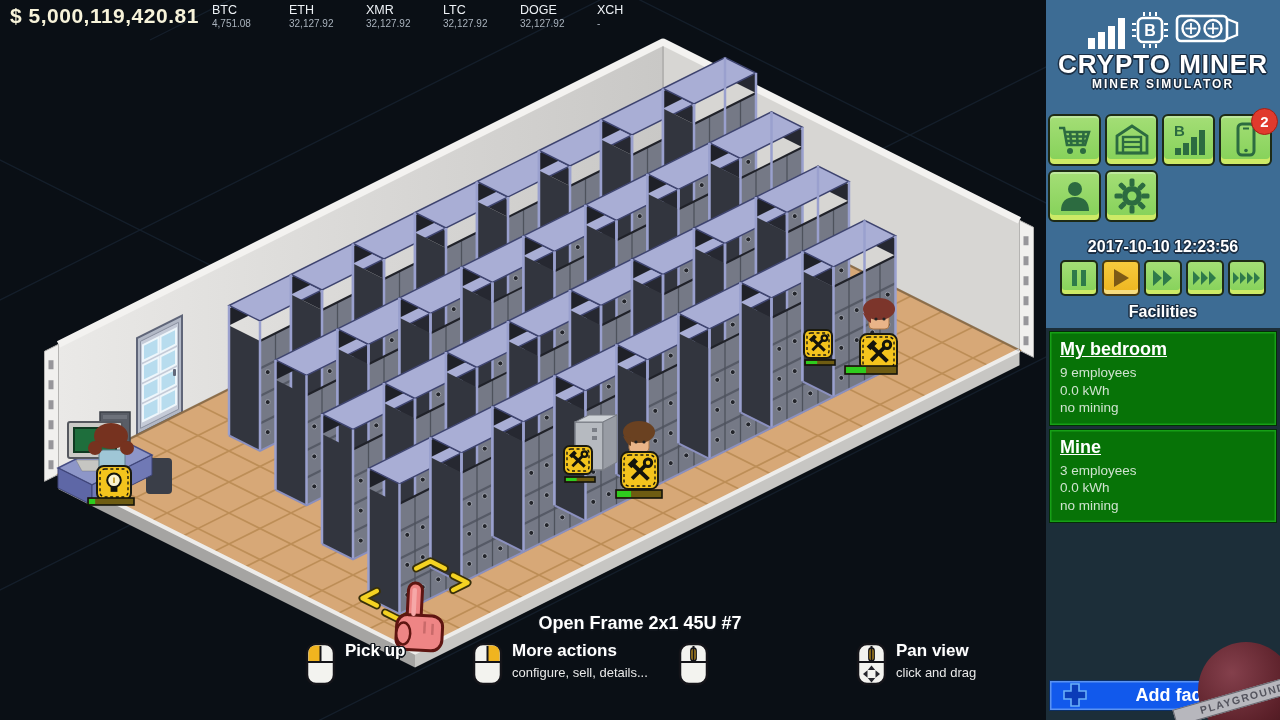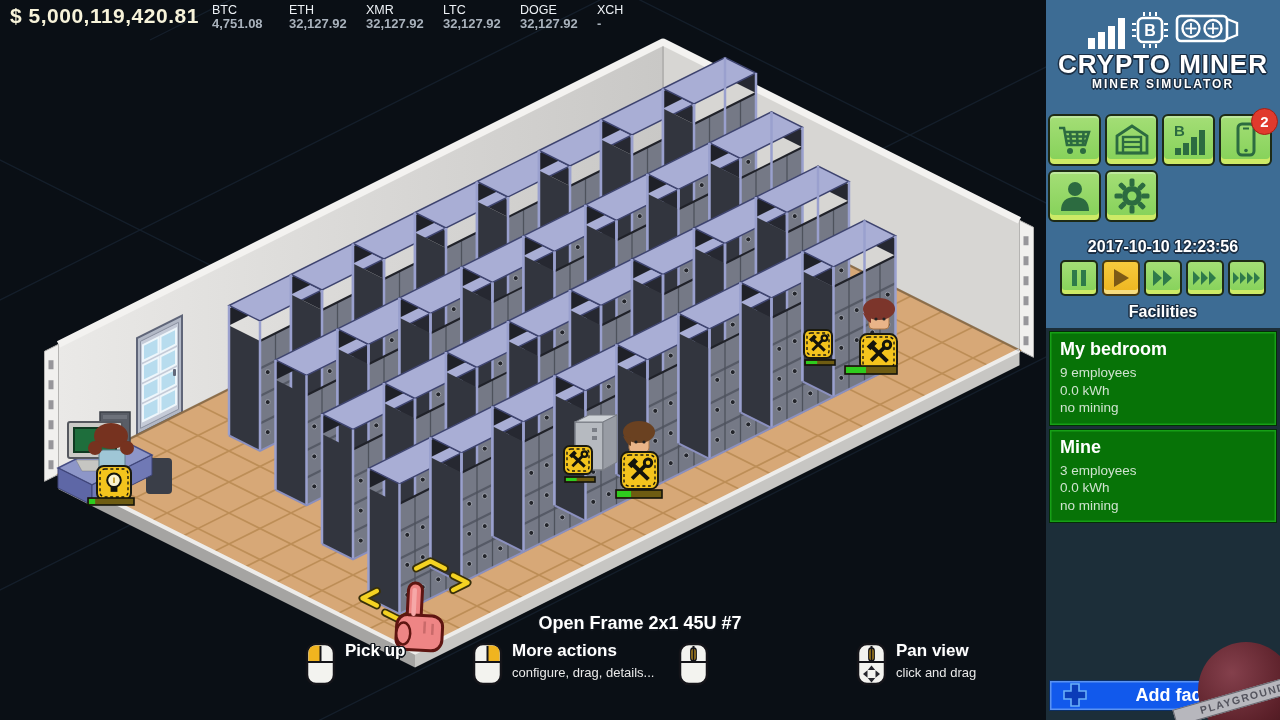--- a/index.html
+++ b/index.html
@@ -3,21 +3,21 @@
 <meta charset="utf-8">
 <style>
   html,body{margin:0;padding:0;background:#000;}
   #app{position:relative;width:1280px;height:720px;overflow:hidden;font-family:"Liberation Sans",sans-serif;background:#0a0f15;}
   
   #topbar{position:absolute;left:0;top:0;width:1046px;height:36px;z-index:3;}
   #balance{position:absolute;left:10px;top:4px;font-size:21px;font-weight:bold;color:#f7f3da;letter-spacing:.5px;}
   #tickers{position:absolute;left:212px;top:3px;display:flex;}
   .ticker{width:77px;}
   .tsym{font-size:12.5px;color:#eef2f6;line-height:14px;}
-  .tval{font-size:13px;color:#a9b2bc;line-height:14px;font-weight:bold;}
+  .tval{font-size:10px;color:#a9b2bc;line-height:14px;}
   
   #scene-wrap{position:absolute;left:0;top:0;width:1046px;height:720px;}
   #scene{position:absolute;left:0;top:0;}
   .outl{text-shadow:1.5px 0 #10151c,-1.5px 0 #10151c,0 1.5px #10151c,0 -1.5px #10151c,1px 1px #10151c,-1px -1px #10151c,1px -1px #10151c,-1px 1px #10151c;}
   #tooltip{position:absolute;left:640px;top:613px;transform:translateX(-50%);font-size:18px;font-weight:bold;color:#fff;white-space:nowrap;z-index:4;}
   #legend{position:absolute;left:0;top:641px;width:1046px;height:60px;z-index:4;}
   .legend-item{position:absolute;top:0;display:flex;}
   .legend-item:nth-child(1){left:305px}
   .legend-item:nth-child(2){left:472px}
   .legend-item:nth-child(3){left:678px}
@@ -35,21 +35,21 @@
   #menu{position:absolute;left:2px;top:114px;width:230px;display:flex;flex-wrap:wrap;gap:4px;}
   .menu-btn{position:relative;width:53px;height:52px;border:2px solid #1e2a16;border-radius:6px;background:linear-gradient(#a4de76,#84d158);box-shadow:inset 0 -5px 0 #cdea66,inset 0 2px 0 rgba(255,255,255,.3);display:flex;align-items:center;justify-content:center;padding:0;cursor:pointer;}
   .badge{position:absolute;top:-8px;right:-8px;width:25px;height:25px;border-radius:50%;background:#e03a2d;border:1.5px solid #a32015;color:#fff;font-size:15px;font-weight:bold;display:flex;align-items:center;justify-content:center;z-index:2;}
   #datetime{position:absolute;left:0;top:238px;width:234px;text-align:center;font-size:16px;font-weight:bold;color:#fff;}
   #speeds{position:absolute;left:0;top:260px;width:234px;display:flex;justify-content:center;gap:4px;}
   .speed-btn{width:38px;height:36px;border:2px solid #1e2a16;border-radius:5px;background:linear-gradient(#a4de76,#84d158);box-shadow:inset 0 -4px 0 #cdea66;display:flex;align-items:center;justify-content:center;padding:0;cursor:pointer;}
   .speed-btn.active{background:linear-gradient(#f6ca3e,#edb51f);border-color:#4a3a10;box-shadow:inset 0 -4px 0 #f6dc80;}
   #facilities-title{position:absolute;left:0;top:303px;width:234px;text-align:center;font-size:16px;font-weight:bold;color:#fff;}
   #fac-panel{position:absolute;left:0;top:328px;width:234px;height:392px;background:#1c2e39;box-sizing:border-box;padding:3px;}
   .fac-card{box-sizing:border-box;width:228px;background:#077307;box-shadow:inset 0 0 0 1.5px #16a016;border:1px solid #042d06;margin-bottom:3px;padding:7px 10px 8px 10px;cursor:pointer;}
-  .fac-name{font-size:18px;font-weight:bold;color:#fff;margin-bottom:4px;}
+  .fac-name{font-size:18px;font-weight:bold;color:#fff;margin-bottom:4px;text-decoration:underline;}
   .fac-line{font-size:13.5px;color:#cfe3cf;line-height:17.5px;}
   #add-facility{position:absolute;left:3px;right:3px;bottom:9px;height:31px;background:#1159ec;border:1px solid #0a2f66;box-shadow:inset 0 0 0 1.5px #5b93f2;display:flex;align-items:center;cursor:pointer;padding:0;}
   #add-label{flex:1;text-align:center;font-size:18px;font-weight:bold;color:#fff;}
   #watermark{position:absolute;right:-14px;bottom:-18px;width:96px;height:96px;border-radius:50%;background:radial-gradient(circle at 35% 32%,#84404c,#5b2029 62%,#401319);z-index:6;pointer-events:none;}
   #wm-banner{position:absolute;left:-26px;top:48px;width:140px;height:15px;background:#b7b7bd;border:1px solid #66666e;color:#54545e;font-size:10.5px;font-weight:bold;letter-spacing:1.5px;text-align:center;line-height:15px;transform:rotate(-16deg);}
   .ic{display:block;}
 </style>
 </head>
 <body>
 
@@ -1275,21 +1275,21 @@
         </div>
         <div class="legend-item">
           <svg width="31" height="46" viewBox="0 0 31 44">
             <rect x="2" y="2" width="27" height="40" rx="9" fill="#f3f3ef" stroke="#141419" stroke-width="2.5"></rect>
             <path d="M15.5,3.5 L15.5,20 L27.5,20 L27.5,11 Q27.5,3.5 20,3.5 Z" fill="#f0b41f"></path>
             <line x1="15.5" y1="4" x2="15.5" y2="20" stroke="#141419" stroke-width="2"></line>
             <line x1="3" y1="20" x2="28" y2="20" stroke="#141419" stroke-width="2"></line>
           </svg>
           <div class="legend-text">
             <div class="legend-title outl">More actions</div>
-            <div class="legend-sub">configure, drag, details...</div>
+            <div class="legend-sub">configure, sell, details...</div>
           </div>
         </div>
         <div class="legend-item">
           <svg width="31" height="46" viewBox="0 0 31 44">
             <rect x="2" y="2" width="27" height="40" rx="9" fill="#f3f3ef" stroke="#141419" stroke-width="2.5"></rect>
             <rect x="12.8" y="6" width="5.4" height="13" rx="2.7" fill="#f0b41f" stroke="#141419" stroke-width="1.4"></rect>
             <line x1="15.5" y1="4" x2="15.5" y2="20" stroke="#141419" stroke-width="2"></line>
             <line x1="3" y1="20" x2="28" y2="20" stroke="#141419" stroke-width="2"></line>
           </svg>
         </div>

